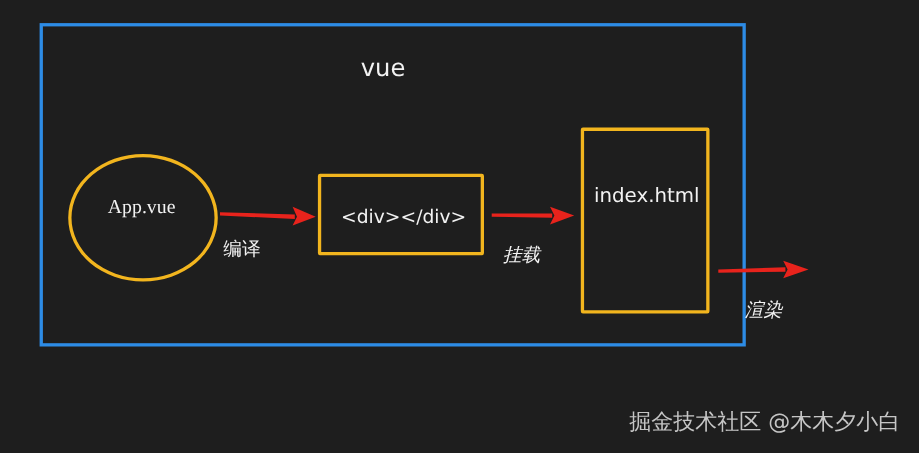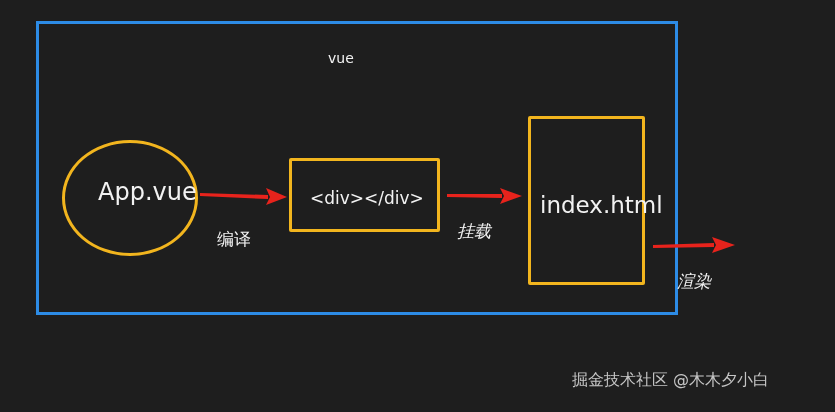--- a/index.html
+++ b/index.html
@@ -1,31 +1,31 @@
 <!DOCTYPE html>
 <html><head>
 <meta charset="utf-8">
 <style>
   html,body{margin:0;padding:0;}
   body{width:835px;height:412px;background:#1e1e1e;position:relative;overflow:hidden;font-family:"DejaVu Sans","Liberation Sans",sans-serif;color:#f2f2f2;}
   .abs{position:absolute;}
   .outer{left:36px;top:21px;width:636px;height:288px;border:3px solid #2d8ce6;box-sizing:content-box;}
-  .title{left:328px;top:50px;font-size:14px;}
+  .title{left:328px;top:50px;font-size:22px;}
   .ellipse{left:62px;top:140px;width:130px;height:110px;border:3px solid #f2b51e;border-radius:50%;}
-  .ell-label{left:98px;top:178px;font-size:24px;}
+  .ell-label{left:98px;top:178px;font-size:18px;font-family:Liberation Serif, serif;}
   .box{border:3px solid #f2b51e;border-radius:2px;}
   .div-box{left:289px;top:158px;width:145px;height:68px;}
   .div-label{left:310px;top:188px;font-size:17px;}
   .idx-box{left:528px;top:116px;width:111px;height:163px;}
-  .idx-label{left:540px;top:192px;font-size:23px;}
+  .idx-label{left:540px;top:168px;font-size:18px;}
   .cn{font-size:17px;}
-  .l1{left:203px;top:228px;margin-left:14px;}
+  .l1{left:203px;top:215px;}
   .l2{left:457px;top:220px;font-style:italic;}
   .l3{left:677px;top:270px;font-style:italic;}
-  .wm{left:572px;top:370px;font-size:16px;color:#d8d8d8;opacity:0.9;}
+  .wm{left:572px;top:370px;font-size:20px;color:#d8d8d8;opacity:0.9;}
 </style>
 </head>
 <body>
 
 <div class="abs outer"></div>
 <div class="abs title">vue</div>
 
 <div class="abs ellipse"></div>
 <div class="abs ell-label">App.vue</div>
 

